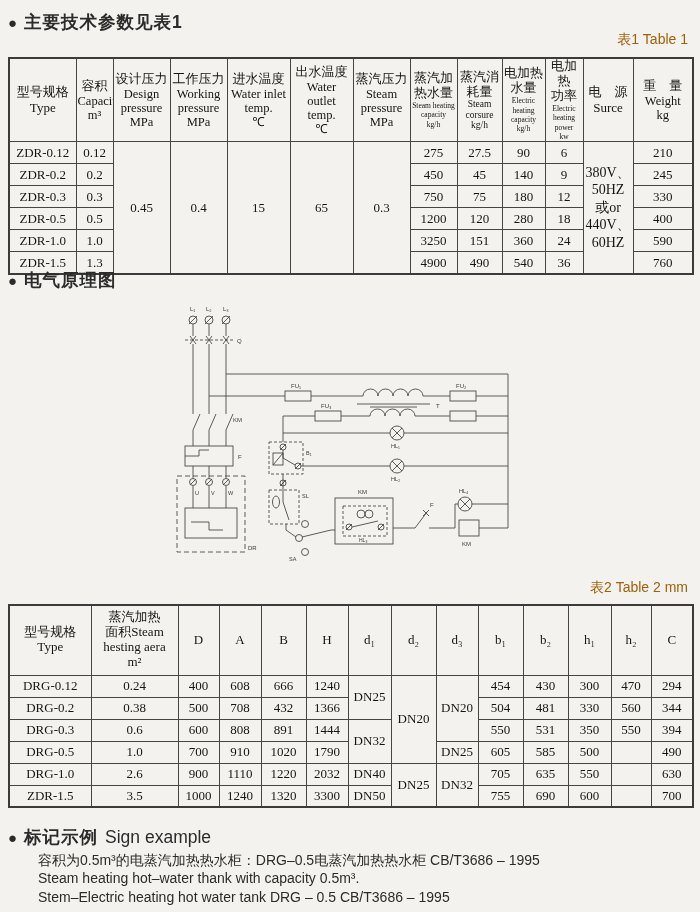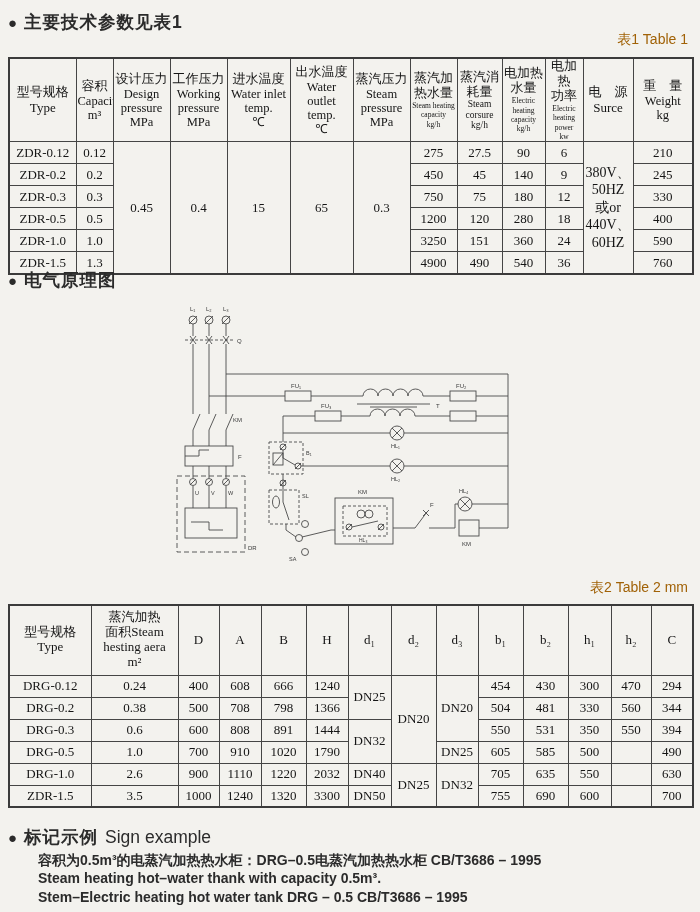--- a/index.html
+++ b/index.html
@@ -22,21 +22,21 @@
   #table2 tbody tr{height:22px;}
   .pre{white-space:pre-line;line-height:1.15;}
   .zh{font-size:13px;}
   .en{font-size:13px;}
   .en-3l{font-size:12.5px;line-height:1.12;}
   .en-small{font-size:9.5px;line-height:1.1;}
   .en-tiny{font-size:7.5px;line-height:1.25;}
   .power-cell{font-size:14px;line-height:1.25;}
   .circuit{position:absolute;left:165px;top:300px;}
   .sign-lines{position:absolute;left:38px;top:851px;font-family:"Liberation Sans",sans-serif;
-    font-size:14px;color:#2b2b2b;line-height:1.32;font-weight:bold;}
+    font-size:14px;color:#2b2b2b;line-height:1.32;}
 </style>
 </head>
 <body>
 
 <div class="page">
 
   <div class="sec-title" style="top:10px;">
     <span class="bullet">●</span>
     <span class="zh-t">主要技术参数见表1</span>
   </div>
@@ -455,21 +455,21 @@
         <td>430</td>
         <td>300</td>
         <td>470</td>
         <td>294</td>
       </tr>
       <tr>
         <td>DRG-0.2</td>
         <td>0.38</td>
         <td>500</td>
         <td>708</td>
-        <td>798</td>
+        <td>432</td>
         <td>1366</td>
         <td>504</td>
         <td>481</td>
         <td>330</td>
         <td>560</td>
         <td>344</td>
       </tr>
       <tr>
         <td>DRG-0.3</td>
         <td>0.6</td>

